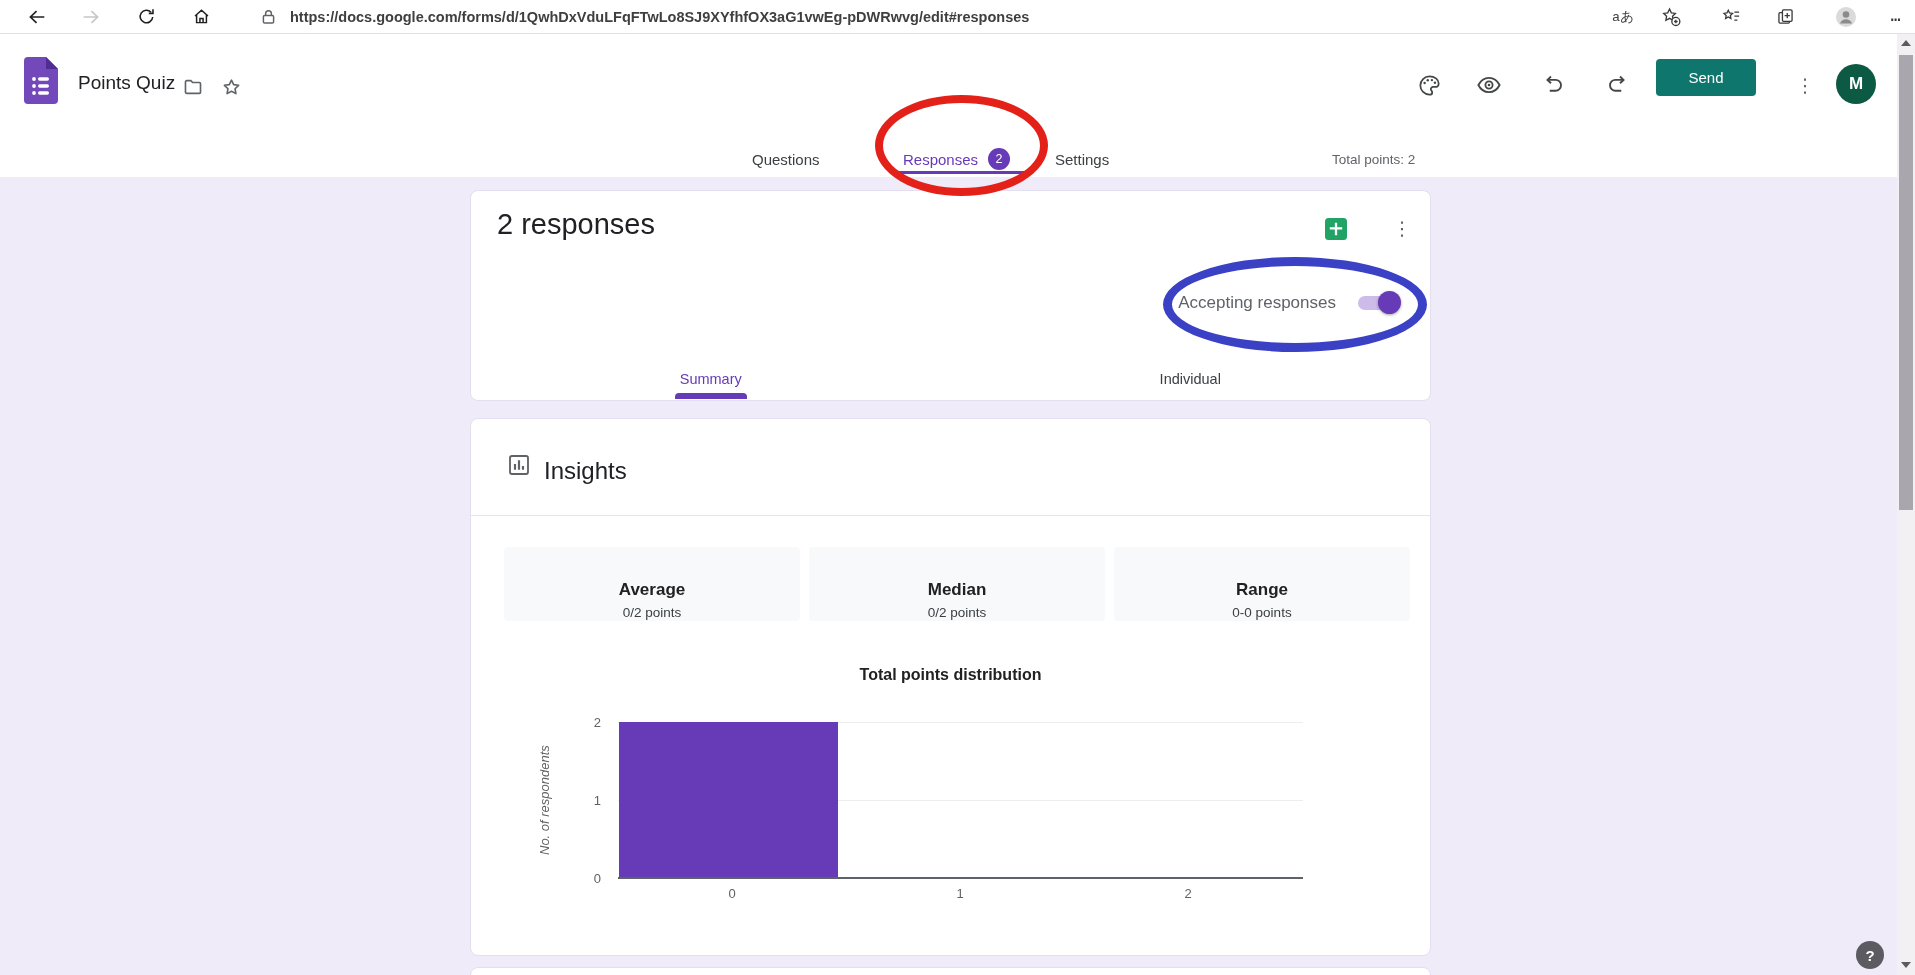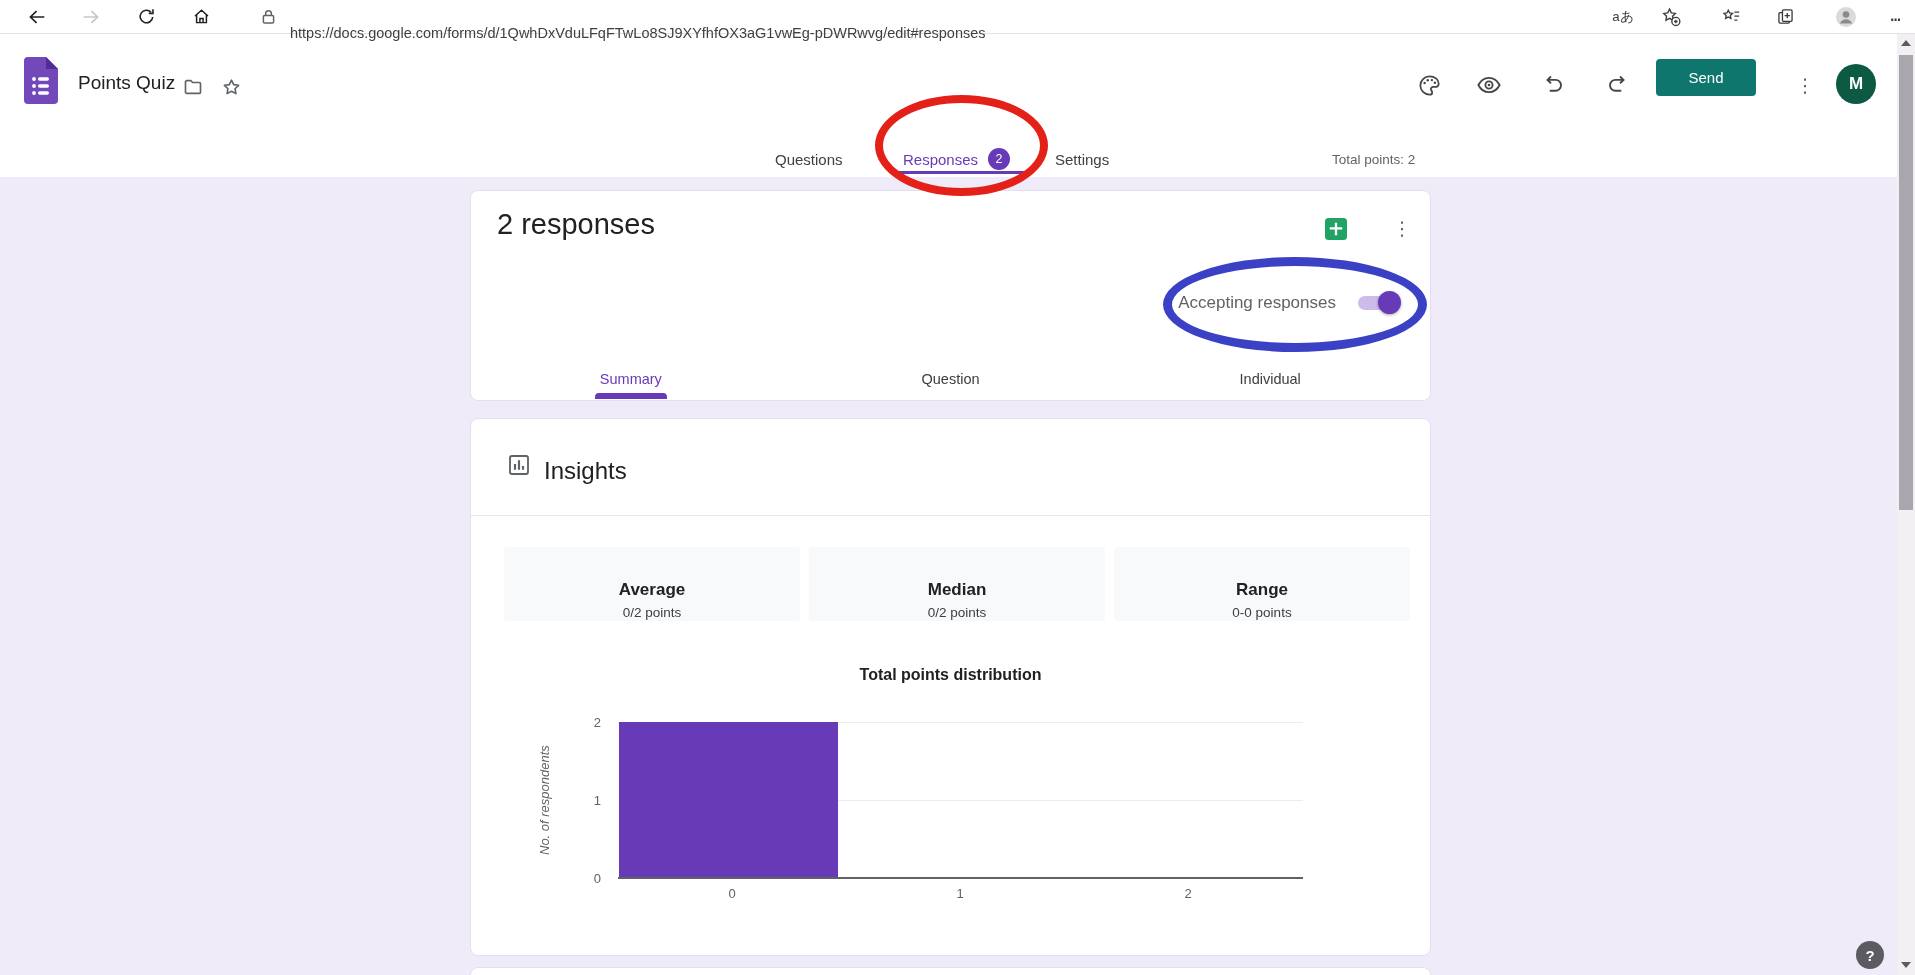--- a/index.html
+++ b/index.html
@@ -1,21 +1,21 @@
 <!DOCTYPE html>
 <html><head>
 <meta charset="utf-8">
 <style>
   html,body{margin:0;padding:0;background:#e8e8e8;font-family:"Liberation Sans",sans-serif;}
   .screen{position:relative;width:1915px;height:975px;background:#f0ebf8;overflow:hidden;}
 
   
   .browser-bar{position:absolute;left:0;top:0;width:100%;height:33px;background:#fff;border-bottom:1px solid #e2e2e2;z-index:60;}
   .bicon{position:absolute;top:0;height:33px;width:32px;display:flex;align-items:center;justify-content:center;cursor:pointer;font-family:Liberation Mono, monospace;}
-  .url-text{position:absolute;left:290px;top:16px;height:33px;display:flex;align-items:center;font-size:14.5px;color:#3f3f3f;white-space:nowrap;}
+  .url-text{position:absolute;left:290px;top:0;height:33px;display:flex;align-items:center;font-size:14.5px;color:#3f3f3f;white-space:nowrap;font-weight:bold;}
   .translate-glyph{font-size:13.5px;color:#3f3f3f;}
   .browser-menu-glyph{font-size:16px;color:#3a3a3a;font-weight:bold;letter-spacing:1px;}
 
   
   .app-header{position:absolute;left:0;top:33px;width:100%;height:144px;background:#fff;z-index:5;}
   .forms-logo{position:absolute;left:24px;top:24px;cursor:pointer;}
   .form-title{position:absolute;left:78px;top:39px;font-size:19px;color:#202124;cursor:text;}
   .hicon{position:absolute;width:28px;height:28px;display:flex;align-items:center;justify-content:center;cursor:pointer;}
   .title-icon{top:40px;}
   .tool-icon{top:38px;}
@@ -206,21 +206,21 @@
           <path d="M14.4 3.4l3.4 3.2-3.4 3.2"></path>
           <path d="M17.4 6.6H10a5.2 5.2 0 0 0 0 10.4h5.6"></path>
         </svg>
     </div>
     <button class="send-btn">Send</button>
     <div class="hicon tool-icon" style="left:1791px">
       <span class="more-v">⋮</span>
     </div>
     <div class="avatar">M</div>
 
-    <div class="tab" style="left:775px">Questions</div>
+    <div class="tab" style="left:752px">Questions</div>
     <div class="tab active" style="left:903px">
       <span>Responses</span>
       <span class="tab-badge">2</span>
     </div>
     <div class="tab" style="left:1055px">Settings</div>
     <div class="tab-indicator"></div>
     <div class="total-points">Total points: 2</div>
   </div>
 
   <div class="card card1">
@@ -240,23 +240,20 @@
         <span class="toggle-track"></span>
         <span class="toggle-knob"></span>
       </span>
     </div>
     <div class="subtabs">
       <div class="subtab active">
         <span>Summary</span>
         <span class="subtab-indicator"></span>
       </div>
       <div class="subtab">
-        <span>Question</span>
-      </div>
-      <div class="subtab">
         <span>Individual</span>
       </div>
     </div>
   </div>
 
   <div class="card card2">
     <div class="insights-icon">
       <svg width="26" height="26" viewBox="0 0 24 24" fill="none">
           <rect x="3.7" y="3.7" width="16.6" height="16.6" rx="1.8" stroke="#5f6368" stroke-width="1.7"></rect>
           <path d="M8.3 16.3v-5.2M12 16.3V7.7M15.7 16.3v-3.4" stroke="#5f6368" stroke-width="2"></path>

